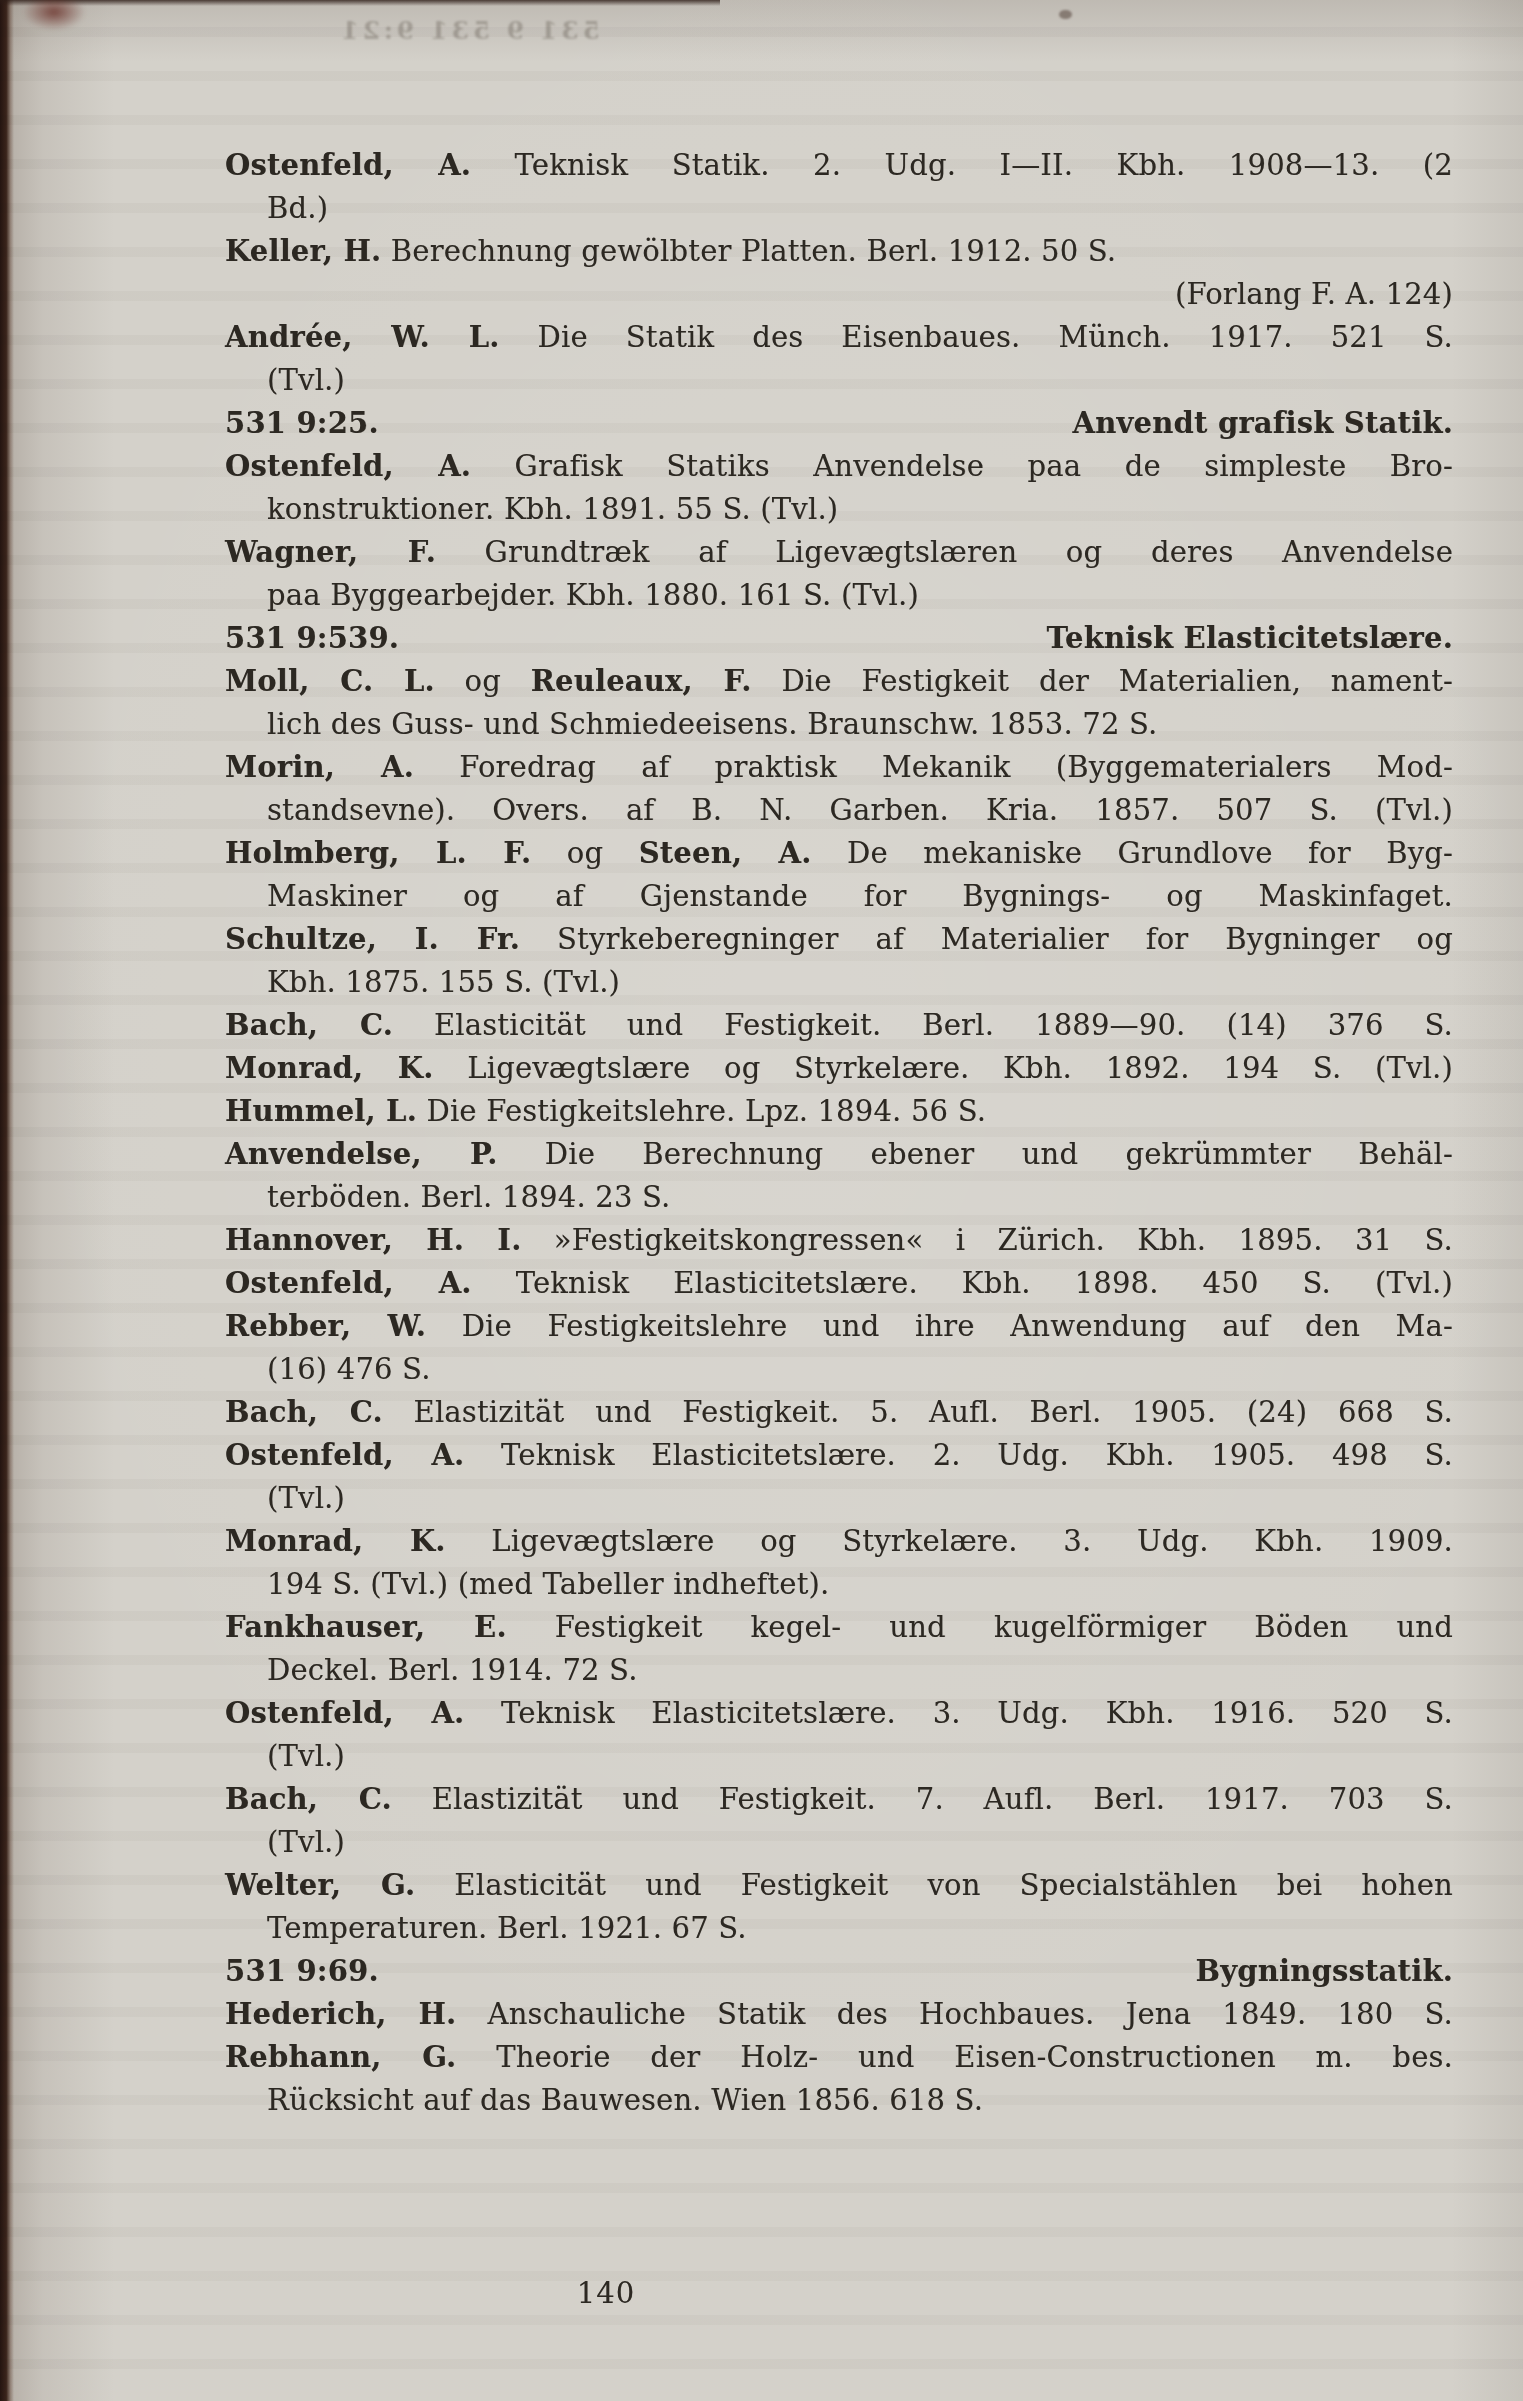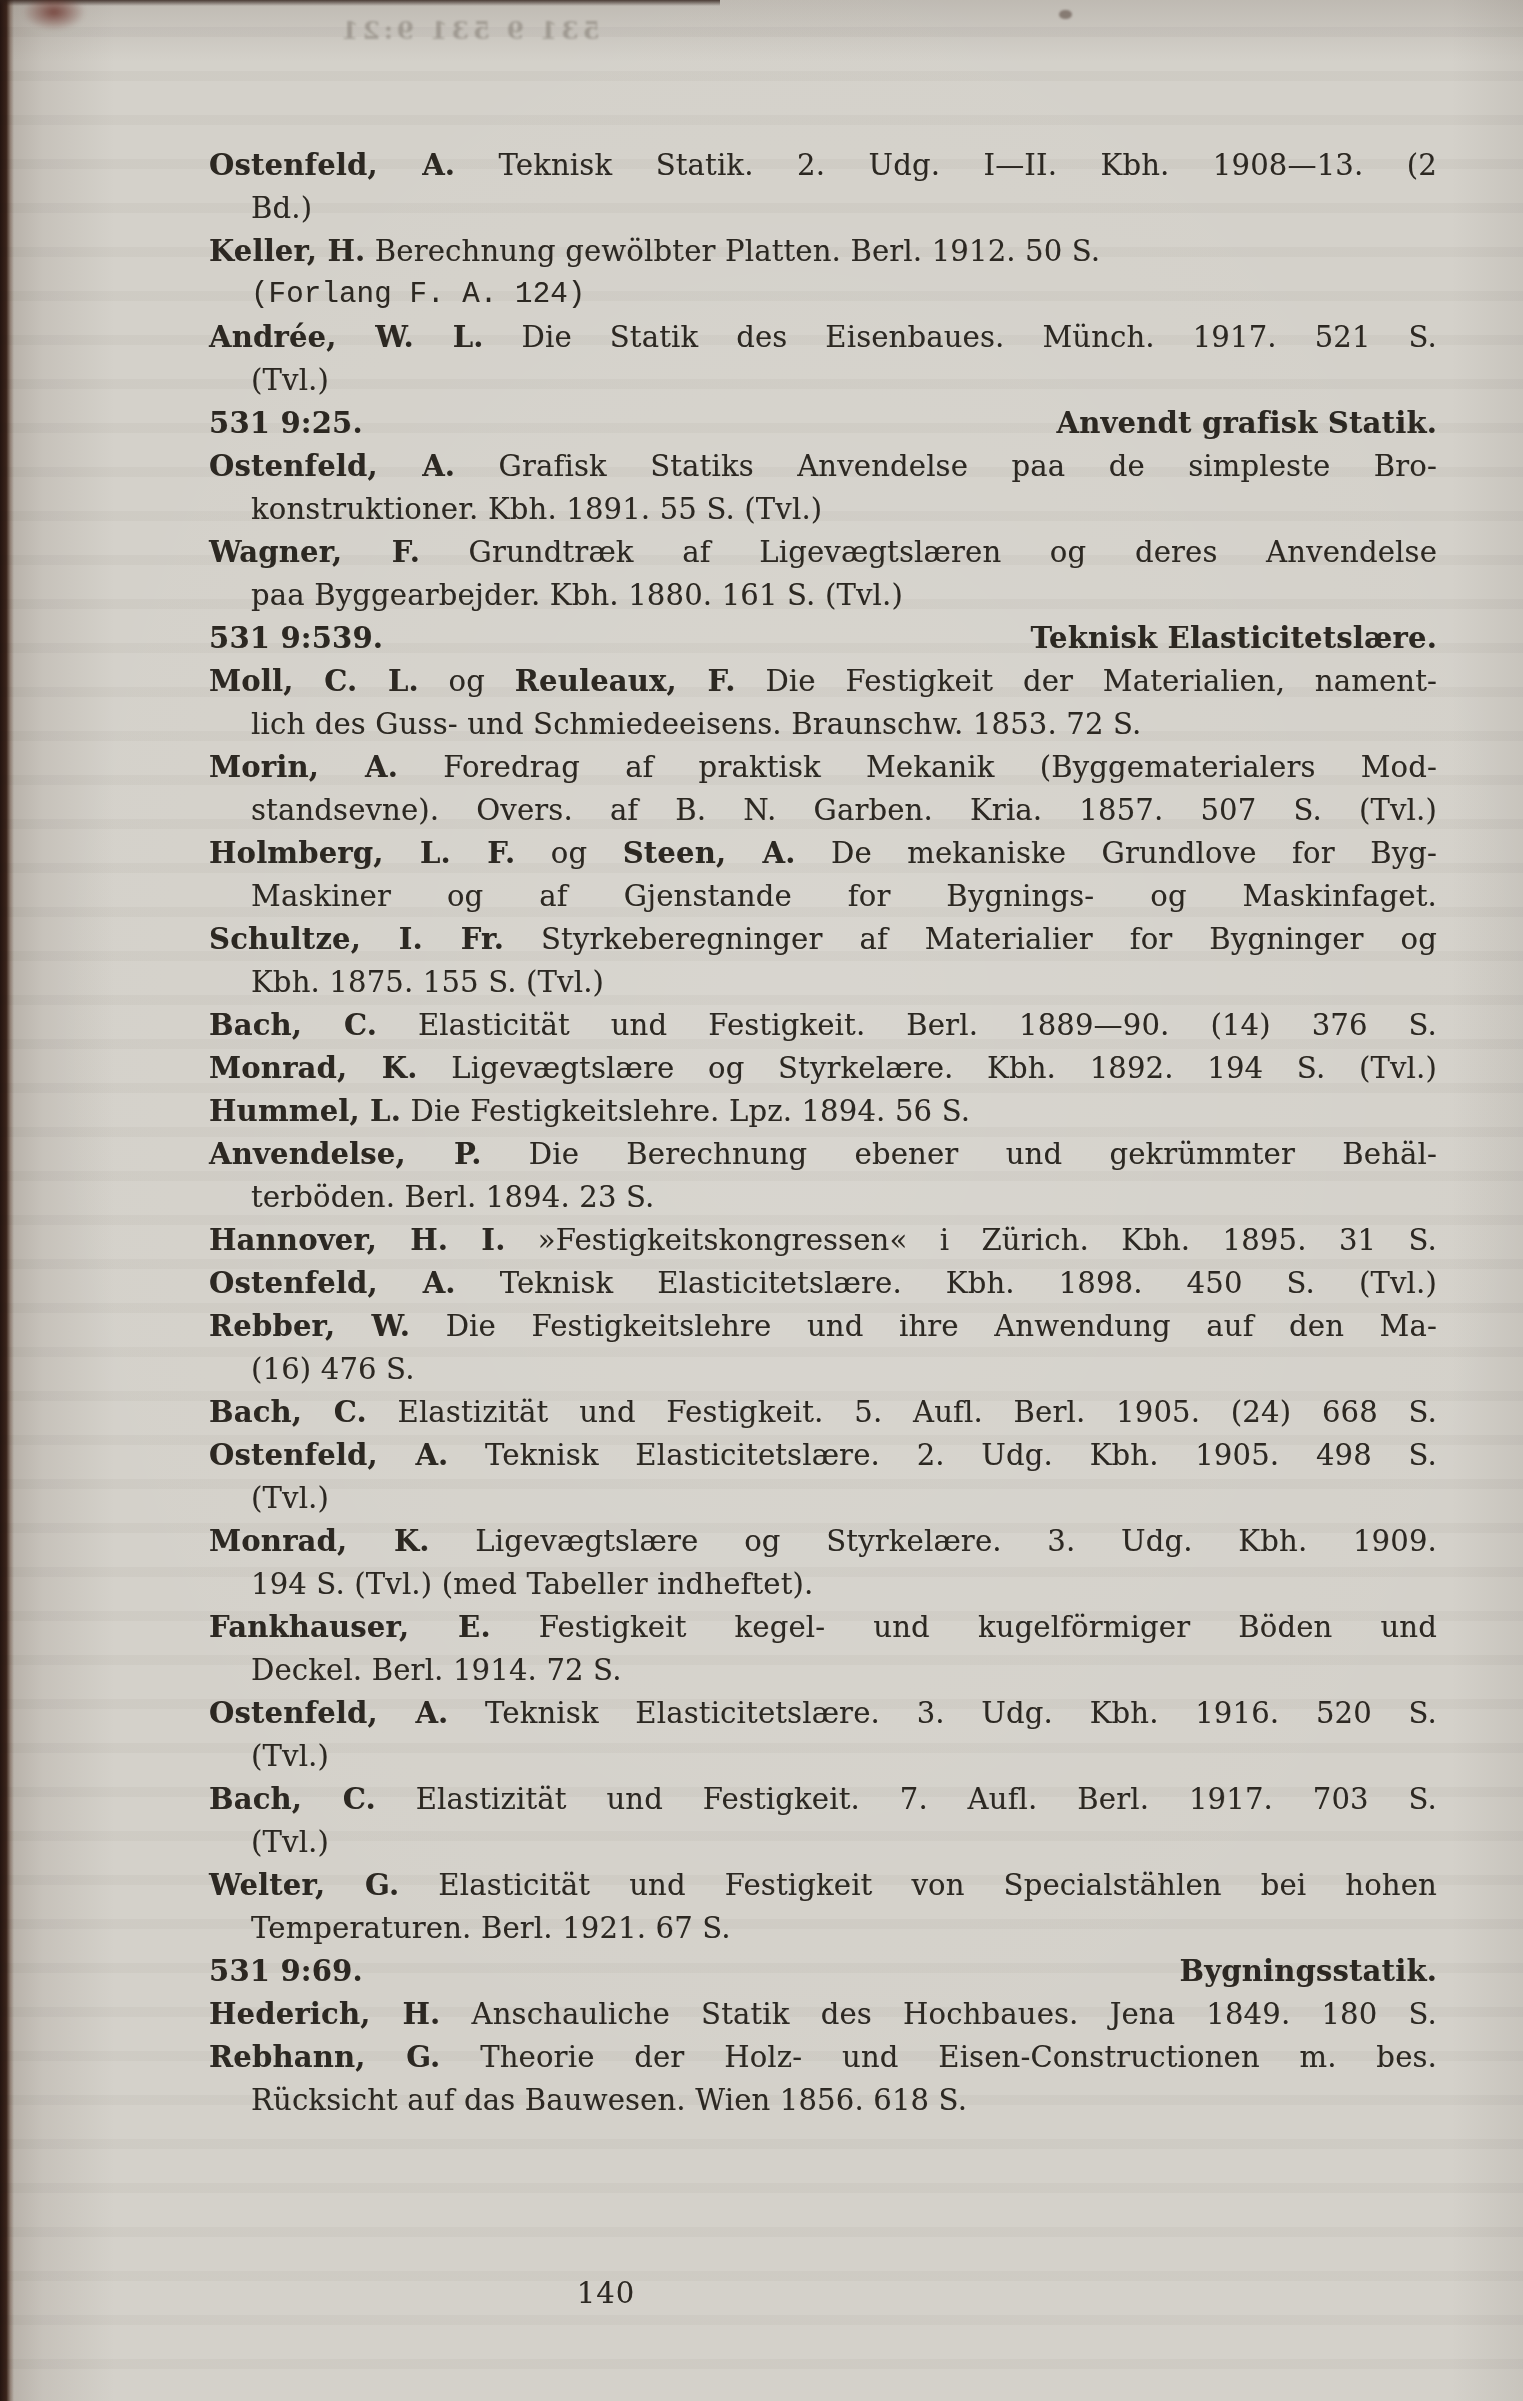--- a/index.html
+++ b/index.html
@@ -28,27 +28,27 @@
   .speck-1     { position:absolute; left:1059px; top:9.6px; width:13.4px; height:9.6px;
                  background:rgba(60,40,30,0.45); border-radius:50%; filter:blur(1px); }
   .bleed-top   { position:absolute; left:120px; top:16.3px; width:480px;
                  font-size:25px; font-weight:bold; letter-spacing:3.8px;
                  color:rgba(112,104,95,0.42); transform:scaleX(-1); filter:blur(1px); }
   .bleed-overlay { position:absolute; inset:0; pointer-events:none; mix-blend-mode:multiply;
                  background:repeating-linear-gradient(180deg,
                    rgba(0,0,0,0) 0 27px, rgba(104,97,88,0.045) 27px 37px, rgba(0,0,0,0) 37px 44px); }
 
   
-  .page-body { position:absolute; left:209px; top:144px; width:1228px;
+  .page-body { position:absolute; left:225px; top:144px; width:1228px;
                font-size:29px; line-height:43px; letter-spacing:0.2px;
                text-shadow:0.3px 0.3px 0 rgba(44,40,34,0.30); }
   .line      { min-height:43px; }
   .line.j    { text-align:justify; text-align-last:justify; }
   .line.l    { text-align:left; }
-  .line.r    { text-align:left;font-family:Liberation Mono, monospace; }
+  .line.r    { text-align:right; }
   .indent    { padding-left:42px; }
   .bold      { font-weight:bold; }
   .section   { display:flex; justify-content:space-between; font-weight:bold; }
 
   .page-number { position:absolute; left:0; top:2276px; width:1212px;
                  text-align:center; font-size:29px; letter-spacing:1px;
                  text-shadow:0.3px 0.3px 0 rgba(44,40,34,0.30); }
 </style>
 </head>
 <body>

